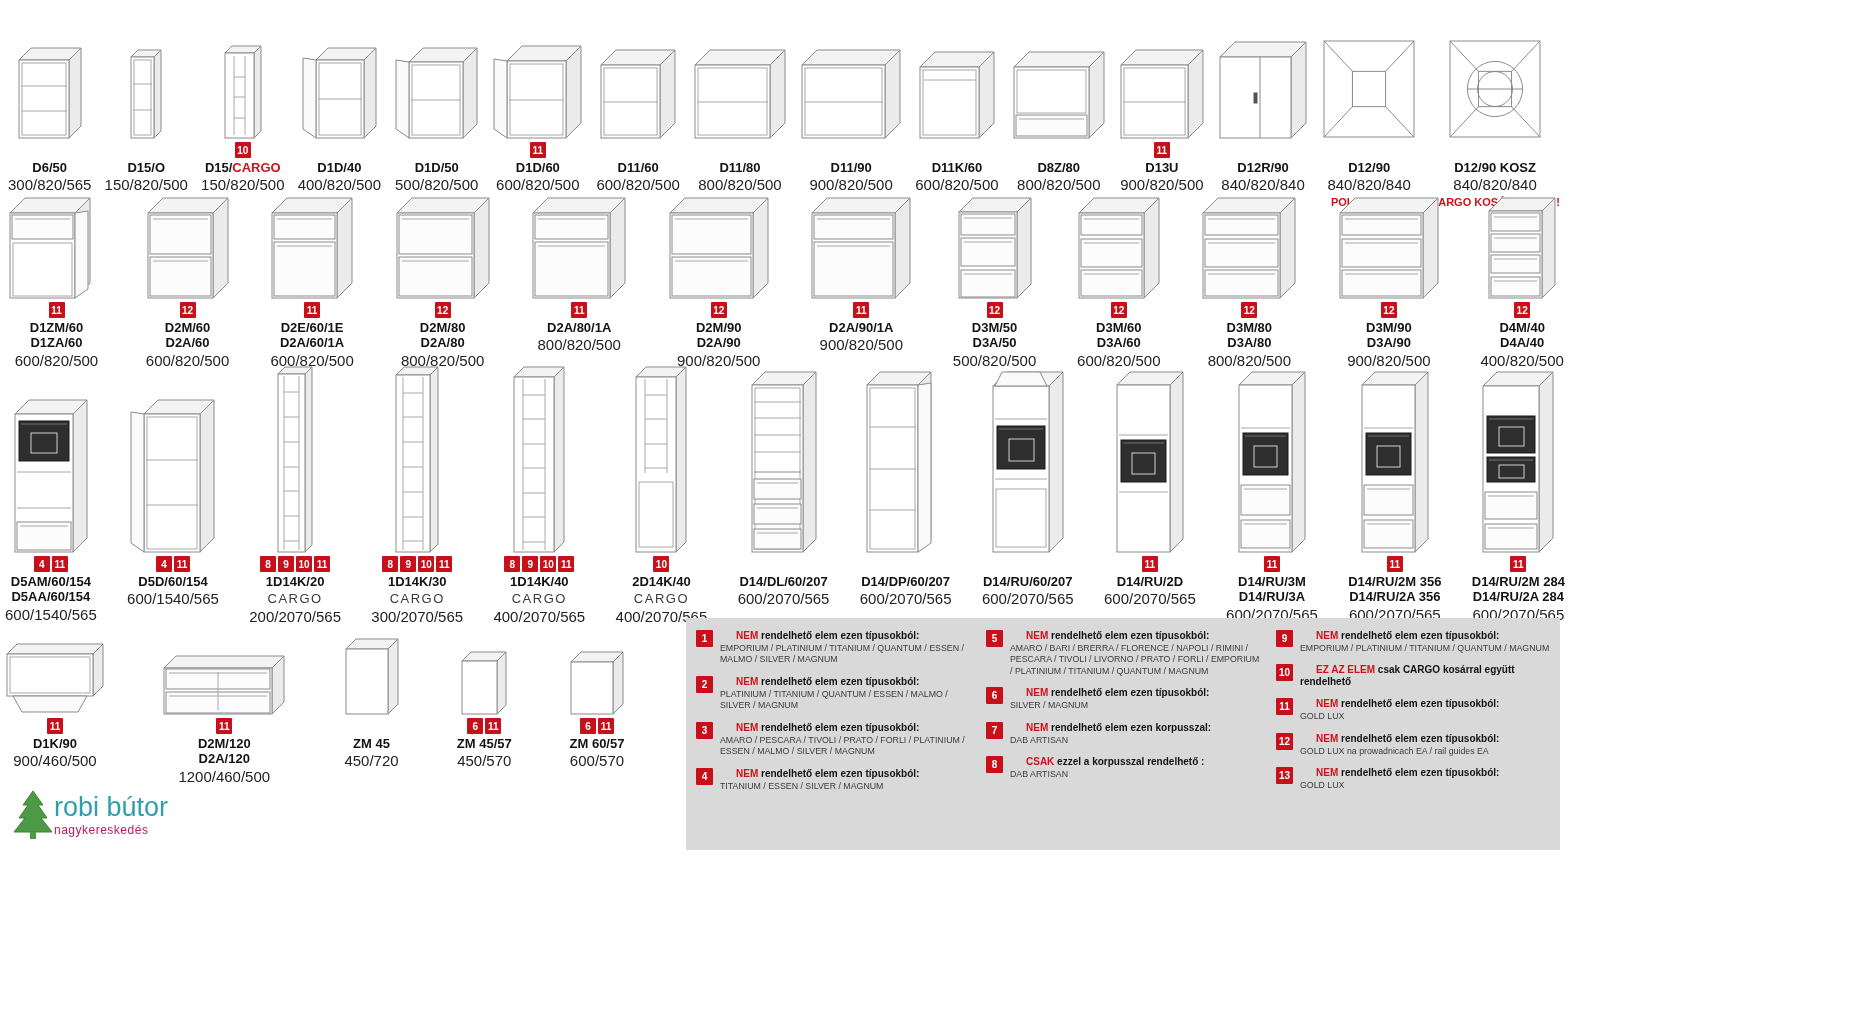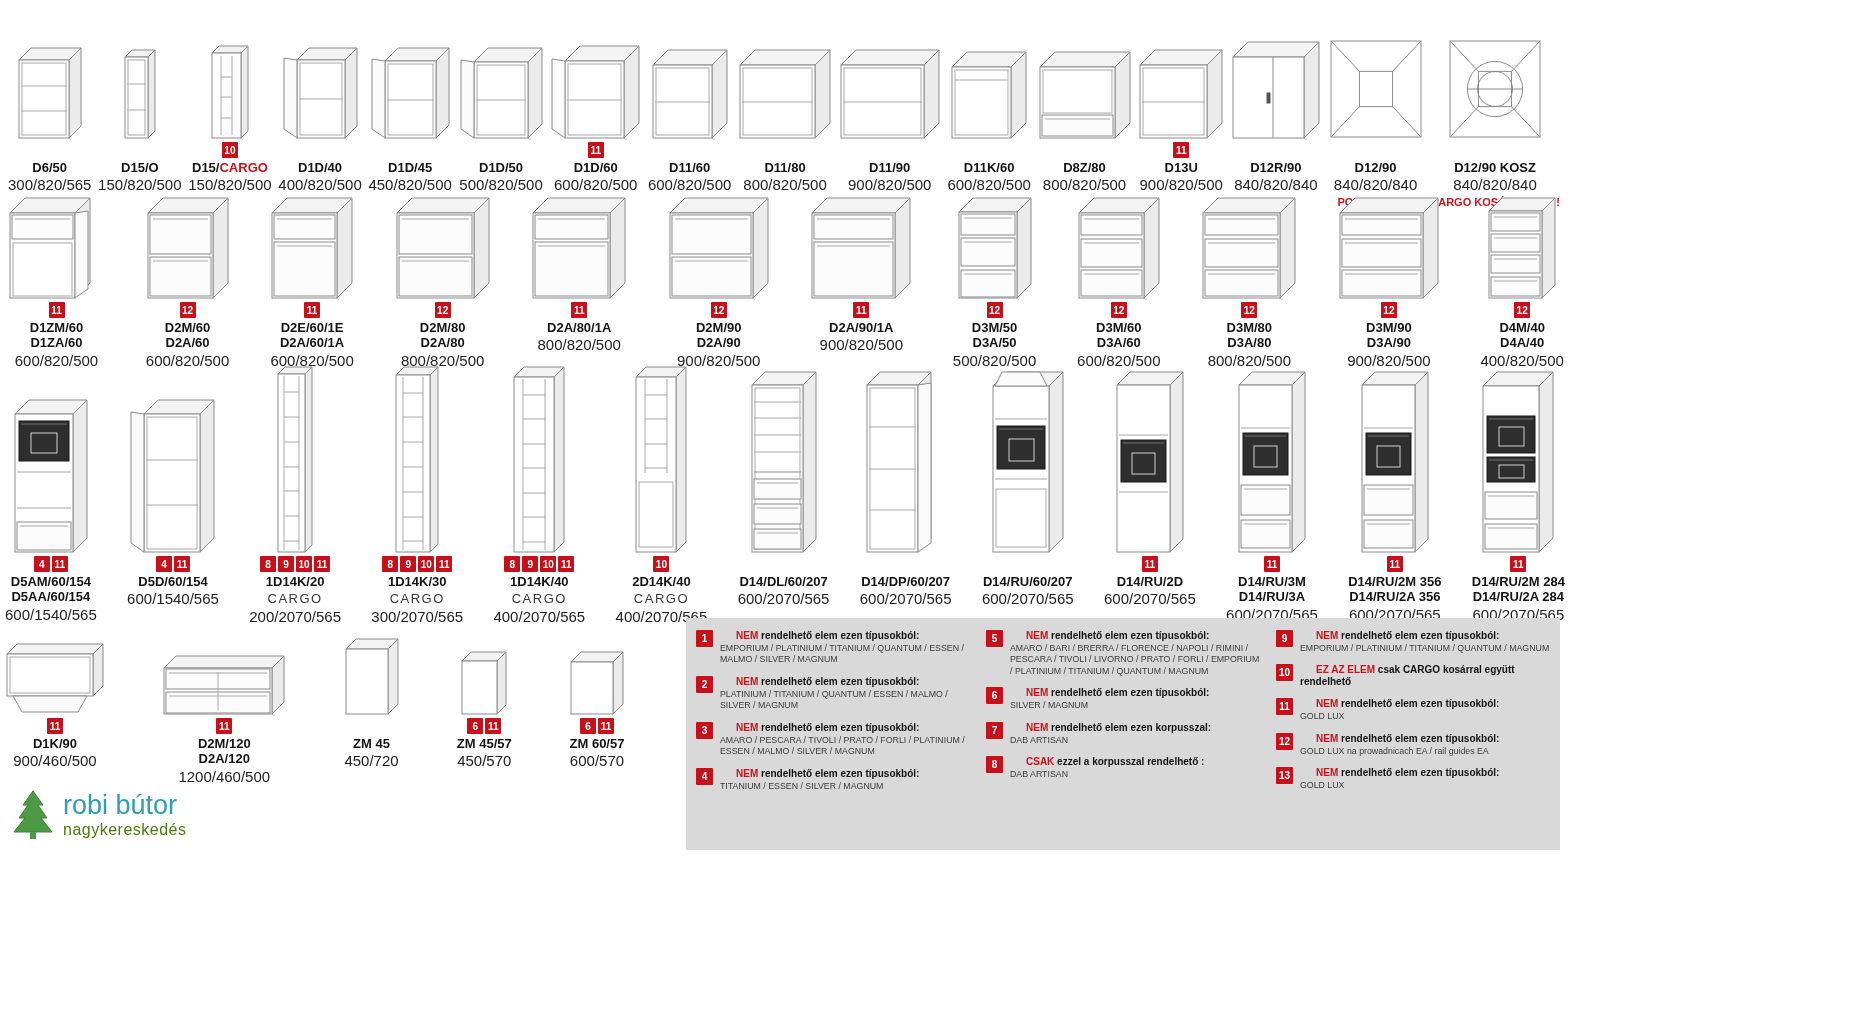--- a/index.html
+++ b/index.html
@@ -26,24 +26,24 @@
     background:#d9d9d9;padding:12px 10px;box-sizing:border-box;
   }
   #legend-cols{display:flex;gap:16px;height:100%;}
   .lcol{flex:1;display:flex;flex-direction:column;gap:10px;}
   .lentry{display:flex;gap:7px;align-items:flex-start;}
   .lbadge{flex:0 0 17px;width:17px;height:17px;font-size:10px;}
   .ltext{min-width:0;}
   .ltitle{font-size:10px;font-weight:700;color:#111;line-height:1.2;}
   .lead{color:#d01119;padding-left:16px;}
   .ldetail{font-size:8.8px;color:#3a3a3a;line-height:1.3;margin-top:1px;}
-  #logo{position:absolute;left:12px;top:790px;display:flex;align-items:center;gap:9px;}
+  #logo{position:absolute;left:12px;top:790px;display:flex;align-items:center;}
   .logo-text{display:flex;flex-direction:column;}
   .logo-name{font-size:27px;color:#2f9fae;line-height:1.0;}
-  .logo-sub{font-size:16px;color:#4d7c0f;letter-spacing:0.5px;margin-top:2px;text-align:center;}
+  .logo-sub{font-size:12px;color:#be185d;letter-spacing:0.5px;margin-top:2px;}
 </style>
 </head>
 <body>
 
 <div id="catalog">
     <div class="prow" style="top: 38px; left: 8px; width: 1552px;">
       <div class="cell">
         <div class="draw" style="height: 102px;">
           <svg width="66" height="94" viewBox="-2 -2 66 94">
             <polygon points="0,12 12,0 62,0 50,12" fill="#f3f3f3" stroke="#8b8b8b" stroke-width="1"></polygon>
@@ -106,37 +106,20 @@
             <rect x="0" y="12" width="48" height="78" fill="#ffffff" stroke="#8b8b8b" stroke-width="1"></rect>
             <rect x="3" y="15" width="42" height="72" fill="none" stroke="#a8a8a8" stroke-width="1"></rect>
             <line x1="2" y1="51" x2="46" y2="51" stroke="#a8a8a8" stroke-width="1"></line>
             <polygon points="0,12 -13,10 -13,81 0,90" fill="#fafafa" stroke="#8b8b8b" stroke-width="1"></polygon>
           </svg>
         </div>
         <div class="badges"></div>
         <div class="labels">
           <div class="l-code">D1D/40</div>
           <div class="l-dims">400/820/500</div>
-        </div>
-      </div>
-      <div class="cell">
-        <div class="draw" style="height: 102px;">
-          <svg width="81" height="94" viewBox="-15 -2 81 94">
-            <polygon points="0,13 13,0 64,0 51,13" fill="#f3f3f3" stroke="#8b8b8b" stroke-width="1"></polygon>
-            <polygon points="51,13 64,0 64,77 51,90" fill="#ebebeb" stroke="#8b8b8b" stroke-width="1"></polygon>
-            <rect x="0" y="13" width="51" height="77" fill="#ffffff" stroke="#8b8b8b" stroke-width="1"></rect>
-            <rect x="3" y="16" width="45" height="71" fill="none" stroke="#a8a8a8" stroke-width="1"></rect>
-            <line x1="2" y1="52" x2="49" y2="52" stroke="#a8a8a8" stroke-width="1"></line>
-            <polygon points="0,13 -13,11 -13,81 0,90" fill="#fafafa" stroke="#8b8b8b" stroke-width="1"></polygon>
-          </svg>
-        </div>
-        <div class="badges"></div>
-        <div class="labels">
-          <div class="l-code">D1D/45</div>
-          <div class="l-dims">450/820/500</div>
         </div>
       </div>
       <div class="cell">
         <div class="draw" style="height: 102px;">
           <svg width="85" height="94" viewBox="-15 -2 85 94">
             <polygon points="0,14 14,0 68,0 54,14" fill="#f3f3f3" stroke="#8b8b8b" stroke-width="1"></polygon>
             <polygon points="54,14 68,0 68,76 54,90" fill="#ebebeb" stroke="#8b8b8b" stroke-width="1"></polygon>
             <rect x="0" y="14" width="54" height="76" fill="#ffffff" stroke="#8b8b8b" stroke-width="1"></rect>
             <rect x="3" y="17" width="48" height="70" fill="none" stroke="#a8a8a8" stroke-width="1"></rect>
             <line x1="2" y1="52" x2="52" y2="52" stroke="#a8a8a8" stroke-width="1"></line>

